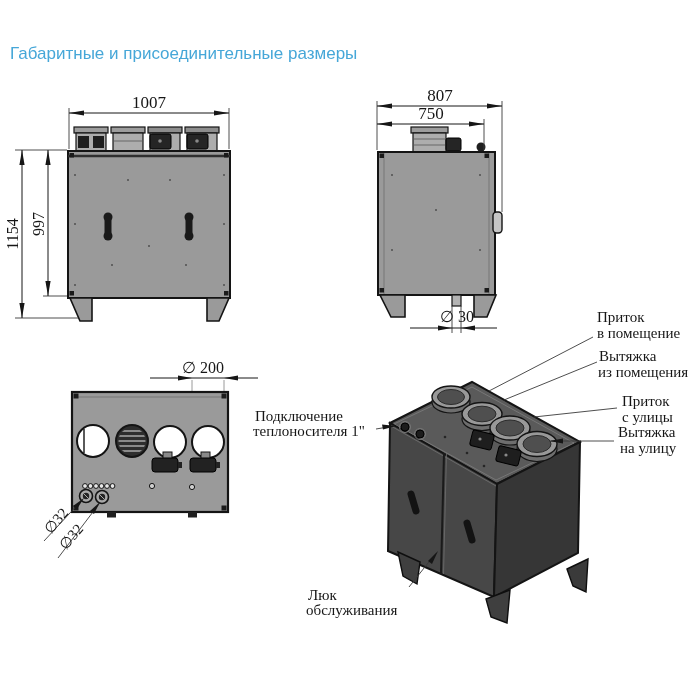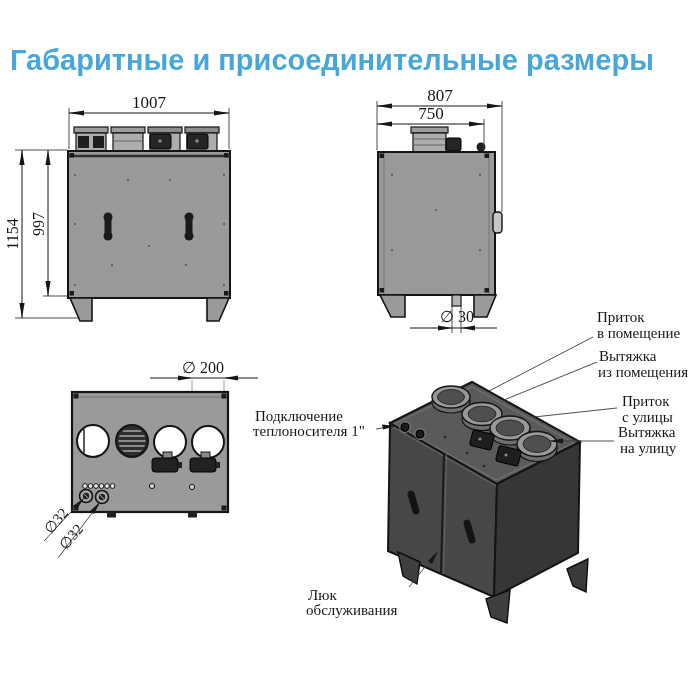--- a/index.html
+++ b/index.html
@@ -1,18 +1,18 @@
 <!DOCTYPE html>
 <html><head>
 <meta charset="utf-8">
 <style>
   html,body{margin:0;padding:0;background:#ffffff;}
   #canvas{position:relative;width:700px;height:700px;background:#ffffff;overflow:hidden;
           font-family:"Liberation Sans",sans-serif;}
-  #page-title{position:absolute;left:10px;top:44px;margin:0;font-size:29px;font-weight:bold;
+  #page-title{position:absolute;left:10px;top:44px;margin:0;font-size:17px;font-weight:normal;
               color:#46a7d8;letter-spacing:0px;font-family:"Liberation Sans",sans-serif;}
   svg{position:absolute;left:0;top:0;}
   svg text{font-family:"Liberation Serif",serif;fill:#161616;}
   .dim{font-size:17px;}
   .dim-sm{font-size:16px;}
   .lbl{font-size:15px;}
   .thin{stroke:#161616;stroke-width:1;fill:none;}
   .ext{stroke:#3a3a3a;stroke-width:0.9;fill:none;}
   .extg{stroke:#8f8f8f;stroke-width:0.9;fill:none;}
   .arr{fill:#161616;stroke:none;}

